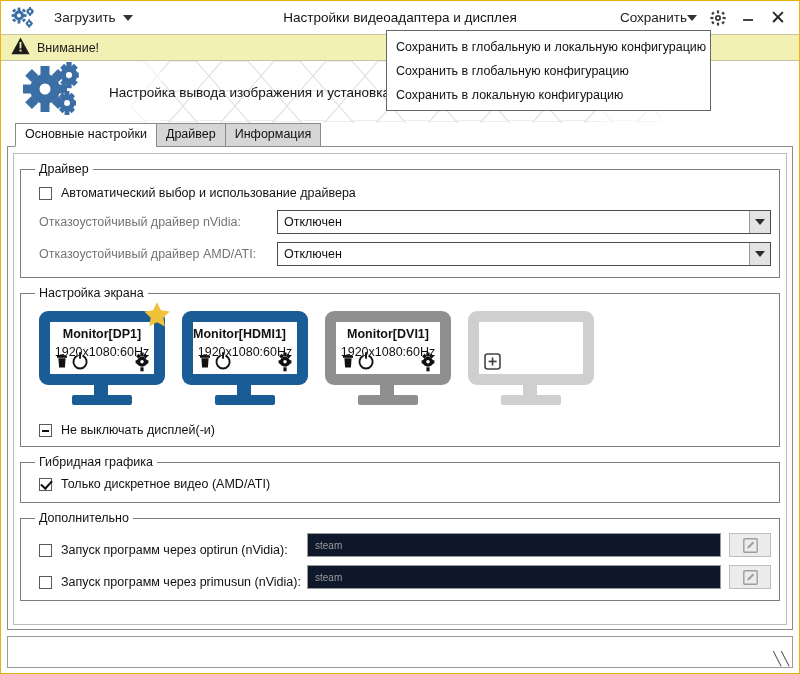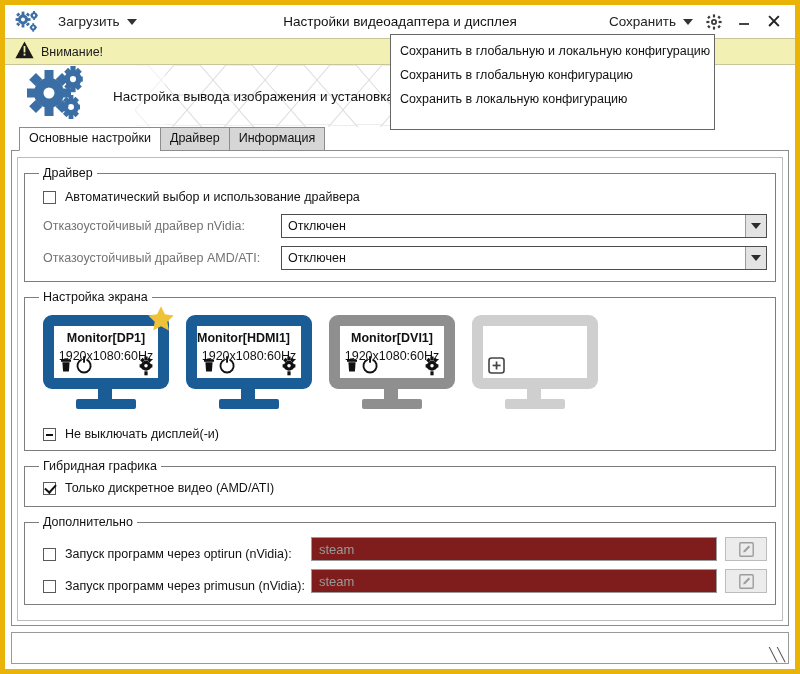--- a/index.html
+++ b/index.html
@@ -6,21 +6,21 @@
   html, body {
     width: 800px; height: 674px;
     font-family: "Liberation Sans", "DejaVu Sans", sans-serif;
     background: #ffffff;
     overflow: hidden;
   }
   #app {
     position: relative;
     width: 800px; height: 674px;
     background: #ffffff;
-    border: 5px solid #eab308;
+    border: 1px solid #eab308;
     display: flex; flex-direction: column;
   }
 
   
   .titlebar {
     position: relative;
     height: 33px; min-height: 33px;
     background: #ffffff;
     display: flex; align-items: center;
     padding: 0 6px;
@@ -37,36 +37,36 @@
     display: inline-block;
   }
   .tb-title {
     position: absolute; left: 0; right: 0; top: 0; height: 33px;
     display: flex; align-items: center; justify-content: center;
     font-size: 13.5px; color: #111; pointer-events: none;
   }
   .tb-right {
     margin-left: auto; display: flex; align-items: center; gap: 0px; z-index: 3;
   }
-  .tb-save { font-size: 13.5px; color: #222; display: flex; align-items: center; gap: 7px; padding: 2px 6px; }
+  .tb-save { font-size: 13.5px; color: #222; display: flex; align-items: center; padding: 2px 6px; }
   .tb-icon {
     width: 30px; height: 28px; display: flex; align-items: center; justify-content: center;
     color: #3b3b3b;
   }
   .tb-min { font-size: 20px; line-height: 8px; font-weight: 700; color: #444; }
   .tb-close { font-size: 19px; line-height: 19px; color: #222; font-weight: 400; }
 
   
   .dropdown {
     position: absolute;
     left: 385px; top: 29px; width: 325px;
     background: #ffffff;
     border: 1px solid #666;
     z-index: 40;
-    padding: 4px 0 18px 0;
+    padding: 4px 0 3px 0;
   }
   .dd-item {
     font-size: 12.5px; color: #111;
     padding: 5px 8px 5px 9px;
     white-space: nowrap;
     cursor: default;
   }
 
   
   .warn {
@@ -165,23 +165,23 @@
     width: 21px; flex: 0 0 auto; background: #e3e3e3; border-left: 1px solid #9b9b9b;
     display: flex; align-items: center; justify-content: center;
   }
   .arrow-gly {
     width: 0; height: 0;
     border-left: 5px solid transparent; border-right: 5px solid transparent;
     border-top: 6px solid #2b2b2b;
   }
 
   .textinput {
-    height: 24px; border: 1px solid #9a9a9a; background: #7f1d1d;
+    height: 24px; border: 1px solid #9a9a9a; background: #0f172a;
     display: flex; align-items: center; padding-left: 7px;
-    font-size: 13px; color: #9a9a9a;
+    font-size: 10px; color: #9a9a9a;
   }
   .btn-edit {
     width: 42px; height: 24px; border: 1px solid #bcbcbc; background: #ececec;
     display: flex; align-items: center; justify-content: center; color: #9d9d9d;
   }
 
   
   .monitors { display: flex; gap: 13px; padding: 5px 0 0 8px; align-items: flex-start; }
   .mon-wrap { position: relative; width: 130px; }
   .mon-star { position: absolute; right: -4px; top: -8px; z-index: 6; }

